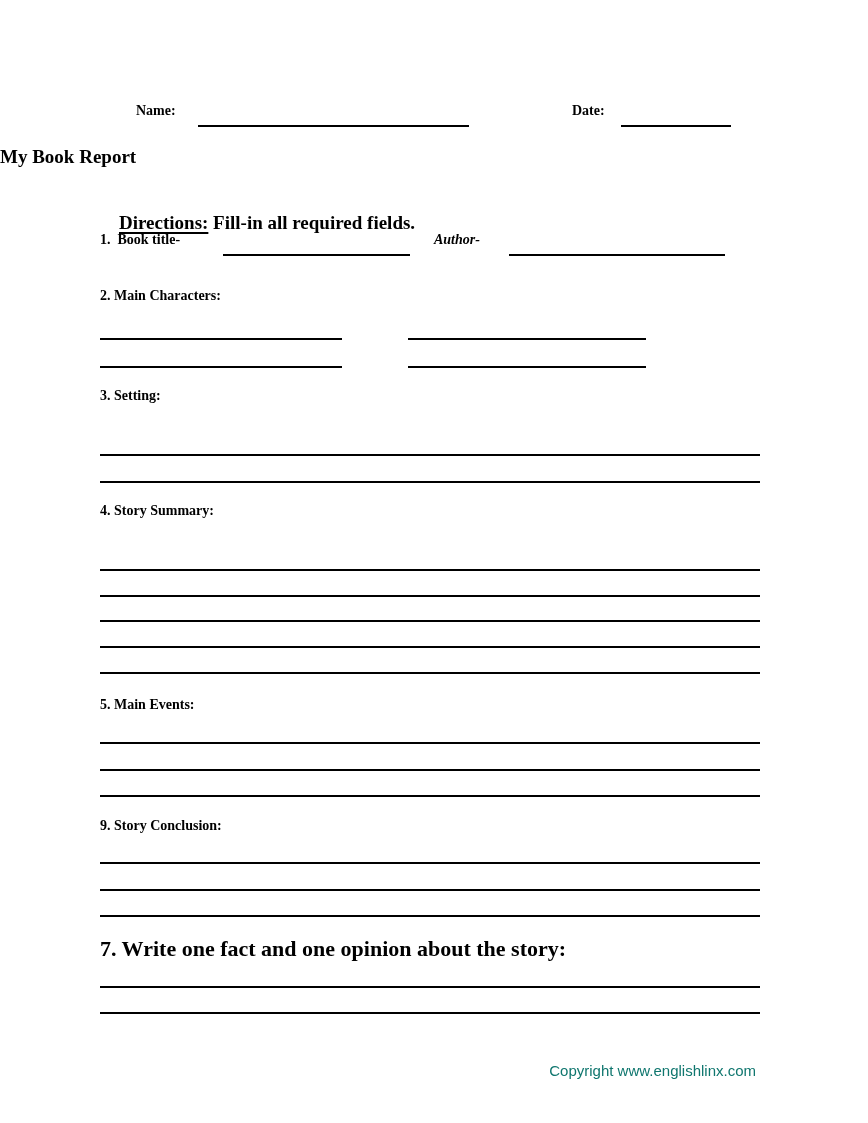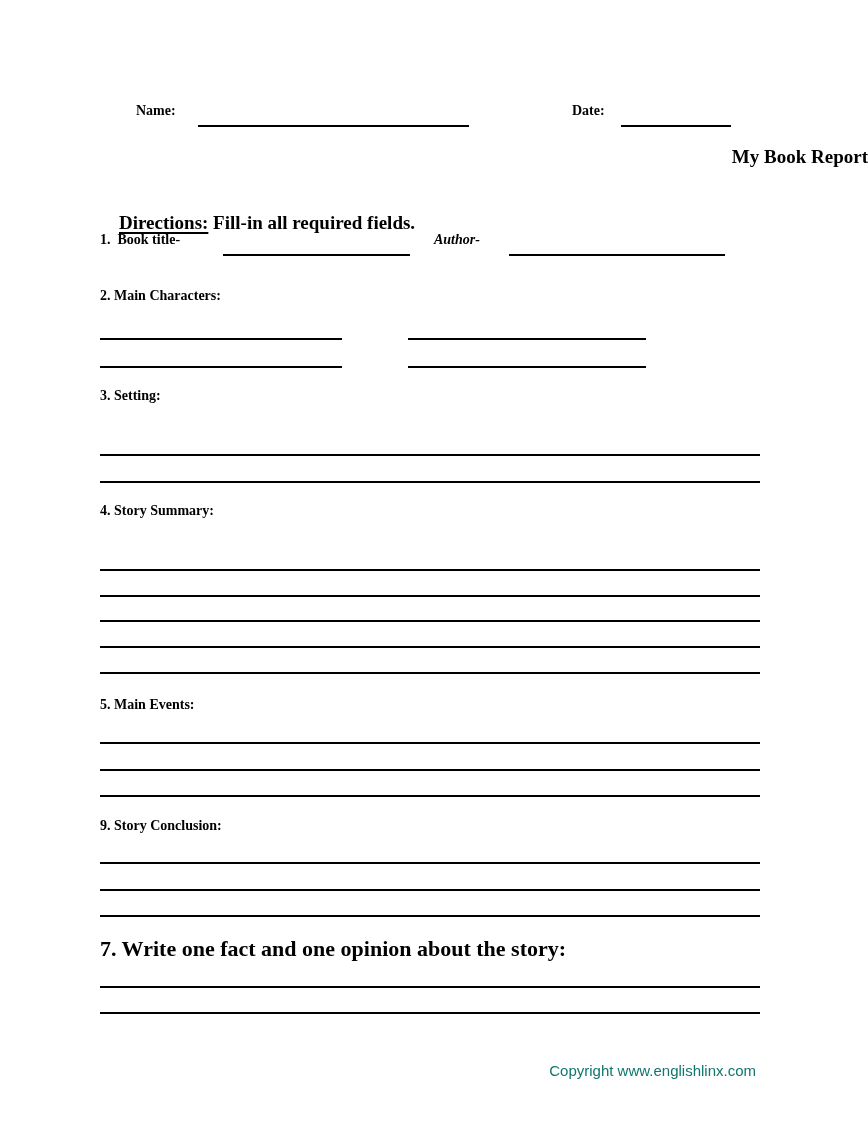--- a/index.html
+++ b/index.html
@@ -22,21 +22,21 @@
     font-size: 14px;
     line-height: 1.15;
     white-space: pre;
     color: #000000;
   }
   .title {
     position: absolute;
     left: 0;
     right: 0;
     top: 146px;
-    text-align: right;
+    text-align: left;
     font-weight: bold;
     font-size: 19px;
     color: #000000;
   }
   .rule {
     position: absolute;
     height: 2px;
     background: #000000;
   }
   .directions {

